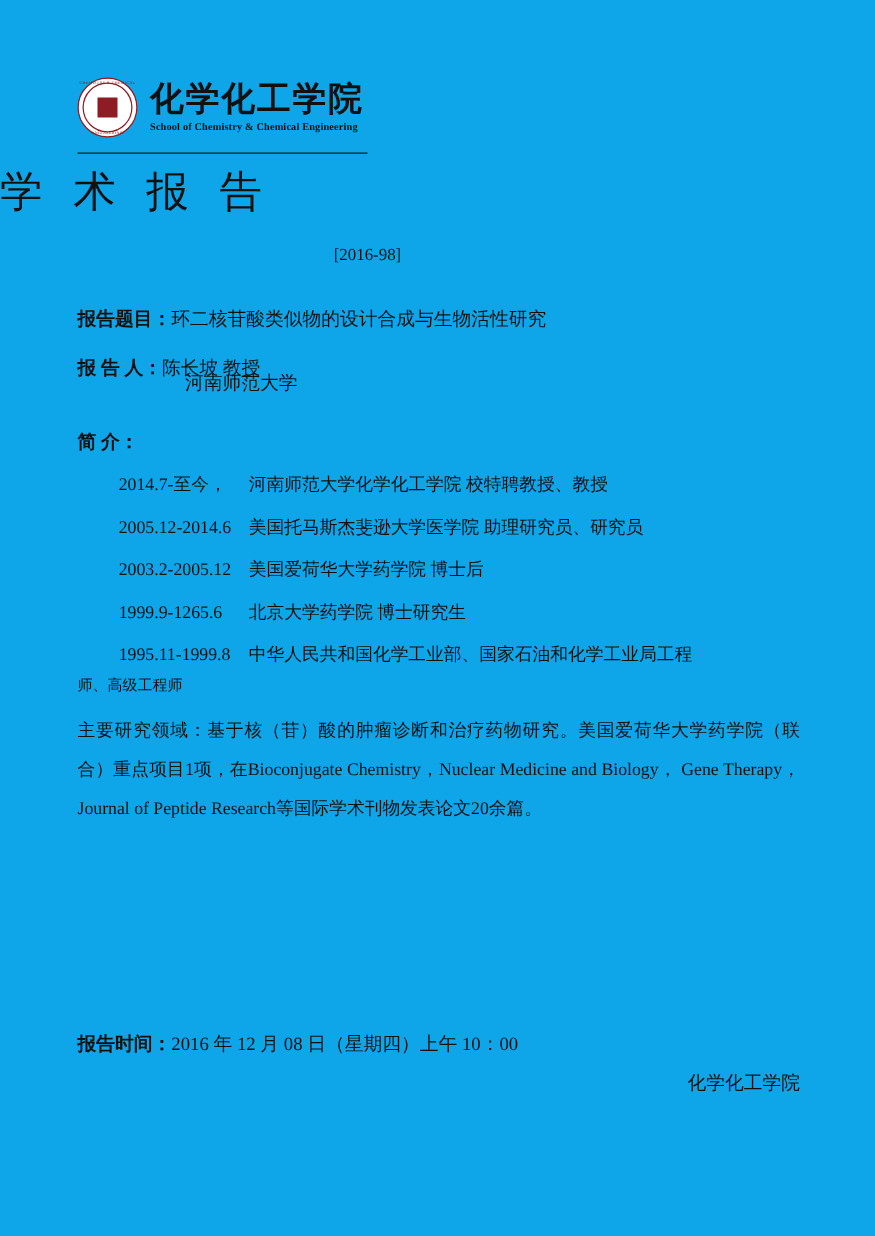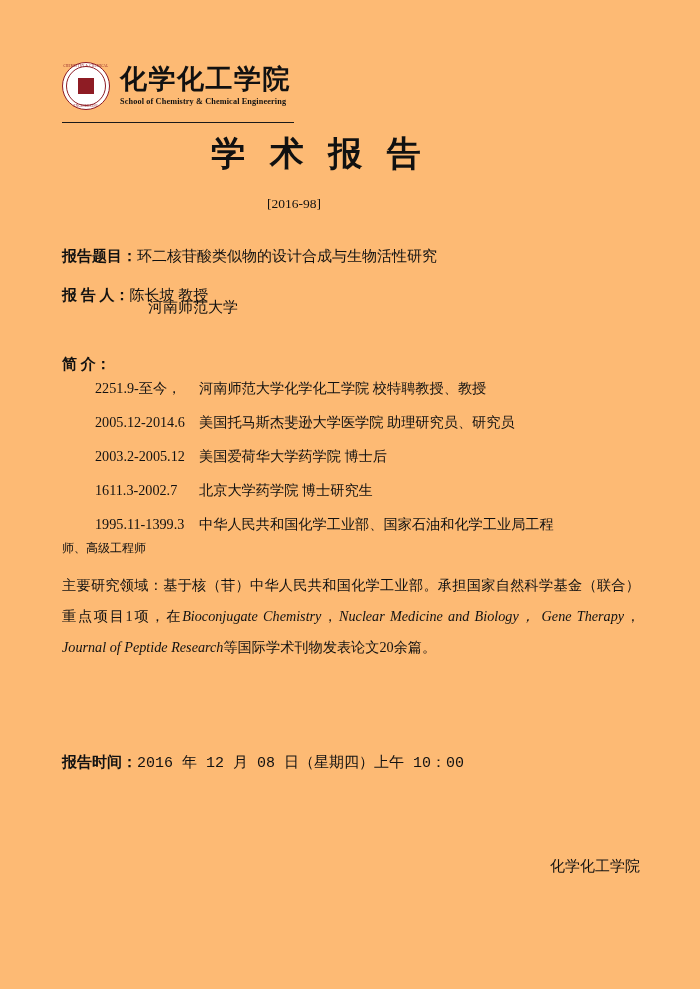--- a/index.html
+++ b/index.html
@@ -12,21 +12,21 @@
     height: 989px;
     font-family: "Liberation Serif", serif;
     color: #1a1a1a;
     position: relative;
     overflow: hidden;
   }
   .page {
     position: relative;
     width: 700px;
     height: 989px;
-    background: #fdba74;
+    background: #0ea5e9;
   }
 
   
   .letterhead {
     position: absolute;
     left: 62px;
     top: 62px;
     display: flex;
     align-items: center;
   }
@@ -101,23 +101,23 @@
     height: 1px;
     background: #1a1a1a;
   }
 
   
   .doc-title {
     position: absolute;
     left: 0;
     top: 131px;
     width: 640px;
-    text-align: center;
+    text-align: left;
     font-size: 34px;
-    font-weight: bold;
+    font-weight: normal;
     letter-spacing: 8px;
     color: #111;
   }
   .doc-number {
     position: absolute;
     left: 0;
     top: 196px;
     width: 588px;
     text-align: center;
     font-size: 13.5px;
@@ -136,21 +136,21 @@
     font-weight: bold;
     display: inline-block;
   }
   .field .val {
     font-weight: normal;
     margin-top: 26px;
   }
   .f-topic   { left: 62px; top: 228px; }
   .f-speaker { left: 62px; top: 267px; }
   .f-affil   { left: 148px; top: 299px; font-size: 15px; }
-  .f-intro   { left: 62px; top: 336px; text-align: right; }
+  .f-intro   { left: 62px; top: 326px; text-align: right; }
 
   .lbl-sp-1 { letter-spacing: 0px; margin-top: 20px; }
 
   
   .cv {
     position: absolute;
     left: 95px;
     top: 381px;
     width: 560px;
   }
@@ -181,25 +181,24 @@
     left: 62px;
     top: 570px;
     width: 578px;
     font-size: 14.2px;
     line-height: 31px;
     text-align: justify;
     text-justify: inter-ideograph;
     color: #111;
   }
   .para .ital {
-    font-style: italic;
-  }
-
-  
-  .f-time  { left: 62px; top: 736px; font-family: Liberation Mono, monospace; }
+  }
+
+  
+  .f-time  { left: 62px; top: 808px; }
   .f-place { left: 62px; top: 805px; }
 
   .sign {
     position: absolute;
     right: 60px;
     width: 260px;
     text-align: right;
     font-size: 15px;
     color: #111;
   }
@@ -238,39 +237,39 @@
   <div class="field f-affil">
     <span class="val">河南师范大学</span>
   </div>
 
   <div class="field f-intro">
     <span class="lbl lbl-sp-1">简  介：</span>
   </div>
 
   <div class="cv">
     <div class="cv-row">
-      <span class="cv-date">2251.9-至今，</span><span class="cv-text">河南师范大学化学化工学院 校特聘教授、教授</span>
+      <span class="cv-date">2014.7-至今，</span><span class="cv-text">河南师范大学化学化工学院 校特聘教授、教授</span>
     </div>
     <div class="cv-row">
       <span class="cv-date">2005.12-2014.6</span><span class="cv-text">美国托马斯杰斐逊大学医学院 助理研究员、研究员</span>
     </div>
     <div class="cv-row">
       <span class="cv-date">2003.2-2005.12</span><span class="cv-text">美国爱荷华大学药学院 博士后</span>
     </div>
     <div class="cv-row">
-      <span class="cv-date">1611.3-2002.7</span><span class="cv-text">北京大学药学院 博士研究生</span>
-    </div>
-    <div class="cv-row">
-      <span class="cv-date">1995.11-1399.3</span><span class="cv-text">中华人民共和国化学工业部、国家石油和化学工业局工程</span>
+      <span class="cv-date">1999.9-1265.6</span><span class="cv-text">北京大学药学院 博士研究生</span>
+    </div>
+    <div class="cv-row">
+      <span class="cv-date">1995.11-1999.8</span><span class="cv-text">中华人民共和国化学工业部、国家石油和化学工业局工程</span>
     </div>
   </div>
   <div class="cv-wrap">师、高级工程师</div>
 
   <div class="para">
-    <span>主要研究领域：基于核（苷）中华人民共和国化学工业部。承担国家自然科学基金（联合）重点项目1项，在</span><span class="ital">Bioconjugate  Chemistry</span><span>，</span><span class="ital">Nuclear Medicine and Biology，</span><span class="ital">  Gene Therapy</span><span>，</span><span class="ital">Journal of Peptide Research</span><span>等国际学术刊物发表论文20余篇。</span>
+    <span>主要研究领域：基于核（苷）酸的肿瘤诊断和治疗药物研究。美国爱荷华大学药学院（联合）重点项目1项，在</span><span class="ital">Bioconjugate  Chemistry</span><span>，</span><span class="ital">Nuclear Medicine and Biology，</span><span class="ital">  Gene Therapy</span><span>，</span><span class="ital">Journal of Peptide Research</span><span>等国际学术刊物发表论文20余篇。</span>
   </div>
 
   <div class="field f-time">
     <span class="lbl lbl-sp-1">报告时间：</span><span class="val">2016 年 12 月 08 日（星期四）上午 10：00</span>
   </div>
 
 
   <div class="sign sign-org">化学化工学院</div>
 
 </div>

